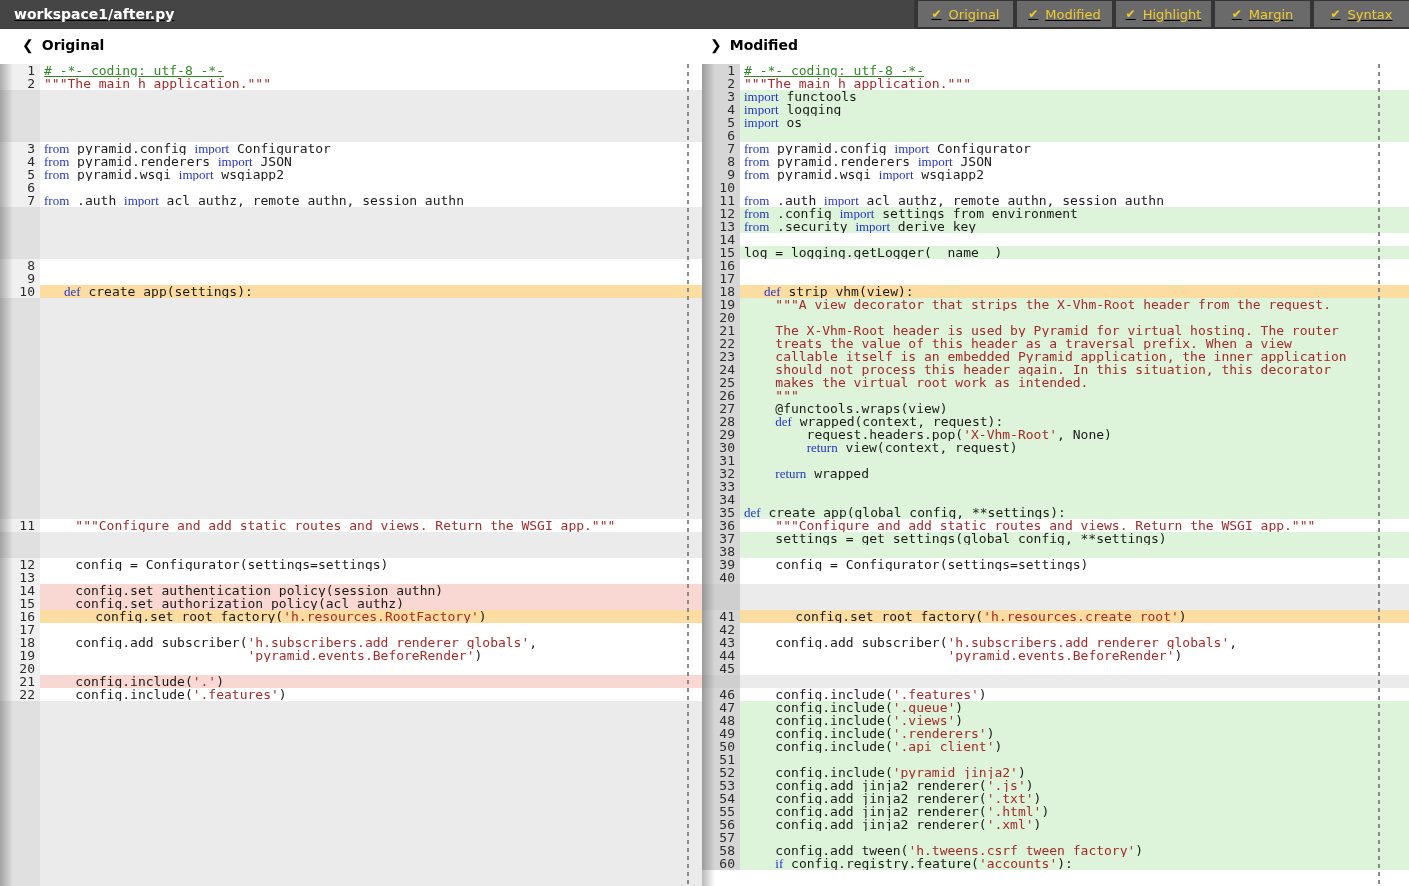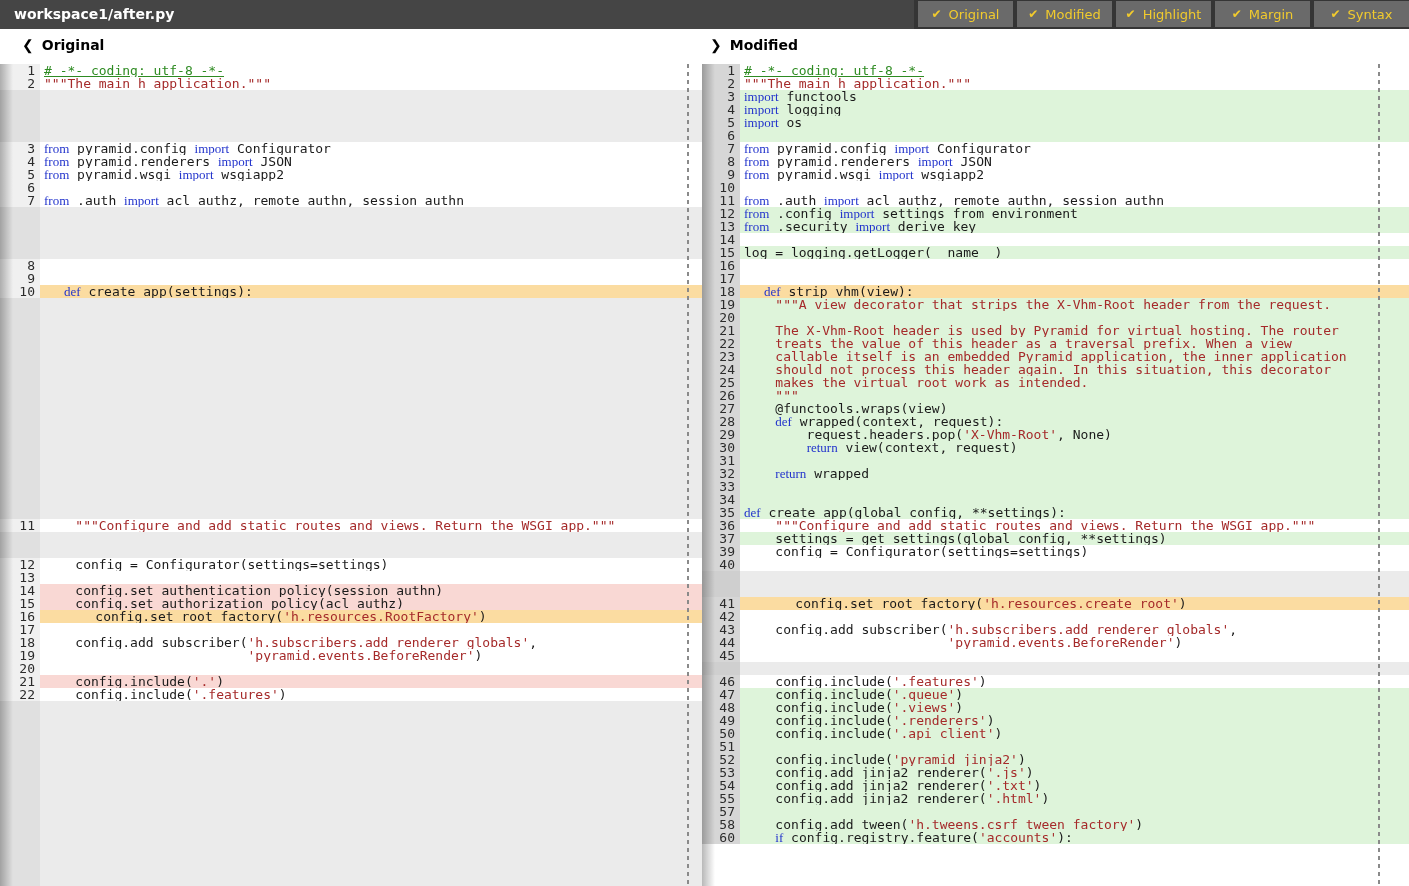--- a/index.html
+++ b/index.html
@@ -1,20 +1,20 @@
 <!DOCTYPE html>
 <html style="--bar-bg: #454545; --btn-bg: #6a6a6a; --btn-fg: #f2cb2d; --add-bg: #def4da; --del-bg: #f9d8d4; --chg-bg: #fbdca1; --gap-bg: #ebebeb; --gap-gut: #e0e0e0; --kw: #2233cc; --str: #a52a2a; --com: #2e8b22; --code-fg: #1a1a1a; --gut-left: #f0f0f0; --gut-right: #d6d6d6; --margin-line: #8a8a8a;"><head>
 <meta charset="utf-8">
 <style>
   * { margin:0; padding:0; box-sizing:border-box; }
   html,body { width:1409px; height:886px; overflow:hidden; background:#fff;
               font-family:"DejaVu Sans", sans-serif; }
 
   
-  .topbar { height:29px; background:var(--bar-bg,#454545); display:flex; align-items:stretch; }
+  .topbar { height:29px; background:var(--bar-bg,#454545); display:flex; align-items:stretch;text-decoration:underline; }
   .win-title { color:#fff; font-size:14px; font-weight:bold; line-height:29px; padding-left:14px;
                white-space:nowrap; }
   .btns { margin-left:auto; display:flex; background:#353535; padding:1px 0 2px 0; }
   .tbtn { width:95px; margin-left:4px; background:var(--btn-bg,#6a6a6a); border:none;
           color:var(--btn-fg,#f2cb2d); font-family:"DejaVu Sans", sans-serif; font-size:13px;
           display:flex; align-items:center; justify-content:center; gap:7px; cursor:pointer; }
   .tbtn .chk { font-size:12px; }
 
   
   .headers { height:35px; background:#fff; position:relative; }
@@ -507,20 +507,24 @@
           <span class="code"><span class="tk-k">def</span><span class="tk-p"> create_app(global_config, **settings):</span></span>
         </div>
         <div class="row hl-none">
           <span class="gut">36</span>
           <span class="code"><span class="tk-p">    </span><span class="tk-s">"""Configure and add static routes and views. Return the WSGI app."""</span></span>
         </div>
         <div class="row hl-add">
           <span class="gut">37</span>
           <span class="code"><span class="tk-p">    settings = get_settings(global_config, **settings)</span></span>
         </div>
+        <div class="row hl-add">
+          <span class="gut">38</span>
+          <span class="code"></span>
+        </div>
         <div class="row hl-none">
           <span class="gut">39</span>
           <span class="code"><span class="tk-p">    config = Configurator(settings=settings)</span></span>
         </div>
         <div class="row hl-none">
           <span class="gut">40</span>
           <span class="code"></span>
         </div>
         <div class="row hl-gap">
           <span class="gut"></span>
@@ -586,20 +590,24 @@
           <span class="gut">53</span>
           <span class="code"><span class="tk-p">    config.add_jinja2_renderer(</span><span class="tk-s">'.js'</span><span class="tk-p">)</span></span>
         </div>
         <div class="row hl-add">
           <span class="gut">54</span>
           <span class="code"><span class="tk-p">    config.add_jinja2_renderer(</span><span class="tk-s">'.txt'</span><span class="tk-p">)</span></span>
         </div>
         <div class="row hl-add">
           <span class="gut">55</span>
           <span class="code"><span class="tk-p">    config.add_jinja2_renderer(</span><span class="tk-s">'.html'</span><span class="tk-p">)</span></span>
+        </div>
+        <div class="row hl-add">
+          <span class="gut">56</span>
+          <span class="code"><span class="tk-p">    config.add_jinja2_renderer(</span><span class="tk-s">'.xml'</span><span class="tk-p">)</span></span>
         </div>
         <div class="row hl-add">
           <span class="gut">57</span>
           <span class="code"></span>
         </div>
         <div class="row hl-add">
           <span class="gut">58</span>
           <span class="code"><span class="tk-p">    config.add_tween(</span><span class="tk-s">'h.tweens.csrf_tween_factory'</span><span class="tk-p">)</span></span>
         </div>
         <div class="row hl-add">

